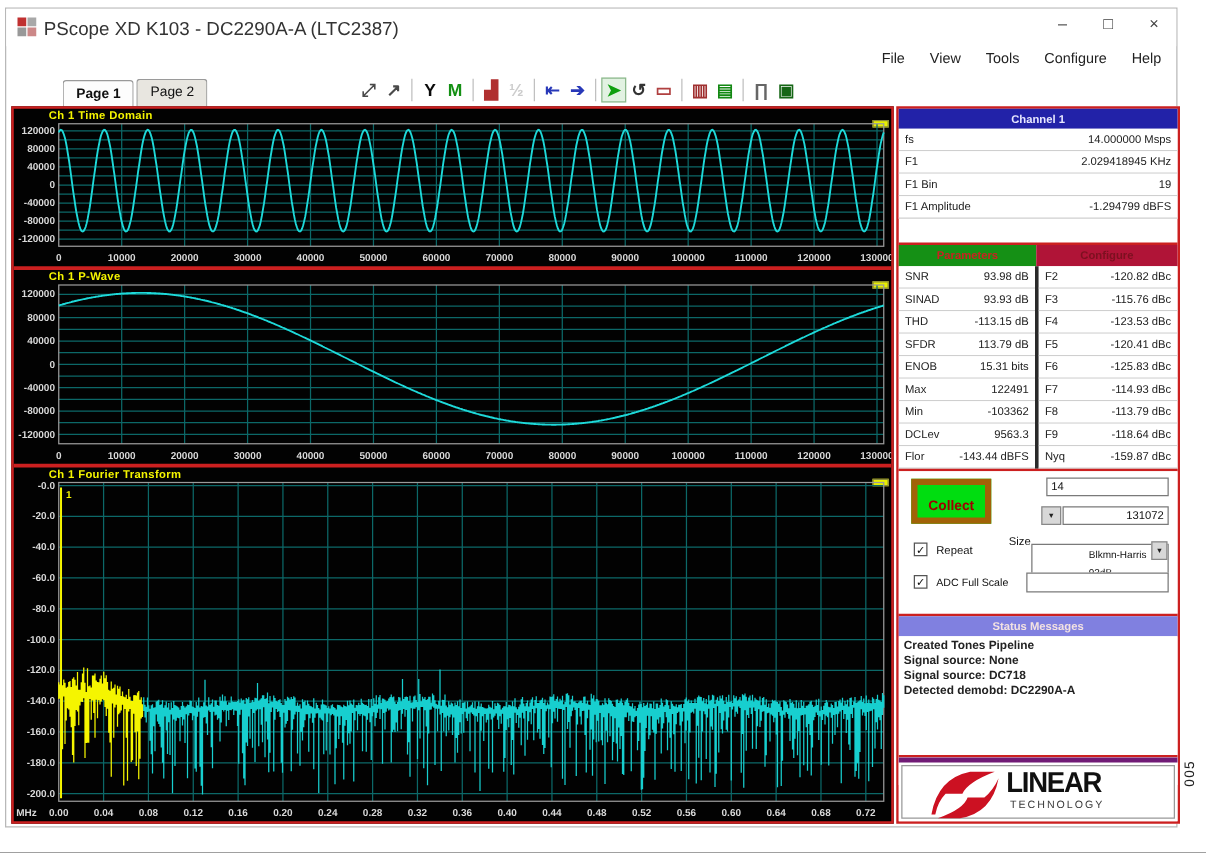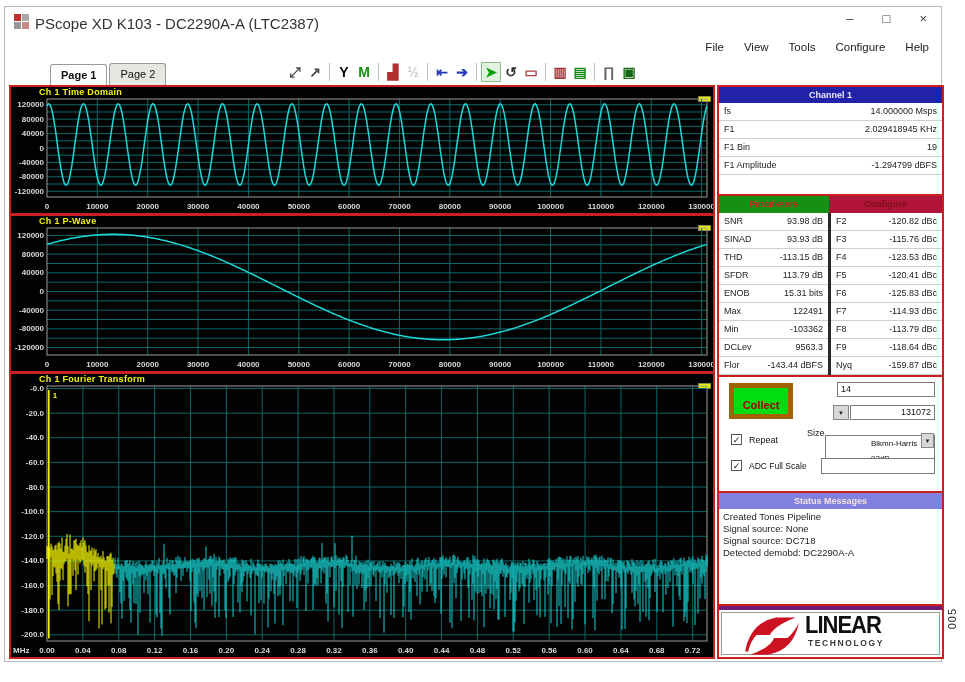--- a/index.html
+++ b/index.html
@@ -47,21 +47,21 @@
   .cb { position:absolute; width:11px; height:11px; background:#fff; border:1px solid #555; font-size:9px; line-height:10px; text-align:center; color:#111; }
   .clbl { position:absolute; font-size:9px; color:#111; }
 
   .statushdr { position:absolute; left:0; width:223px; height:16px; background:#8080e0; color:#f3e2e2; font-size:9px; font-weight:bold; text-align:center; line-height:16px; }
   .statusbox { position:absolute; left:0; width:223px; background:#fff; padding:2px 0 0 4px; }
   .sline { font-size:9.5px; line-height:12px; color:#222; }
 
   .logobox { position:absolute; left:0; top:519px; width:223px; height:51px; background:#fff; border-top:4px solid #701a75; }
   .logobox .inner { position:absolute; left:2px; top:2px; right:2px; bottom:2px; border:1px solid #999; }
   .brand1 { position:absolute; left:86px; top:3px; font-size:22px; font-weight:900; color:#101010; letter-spacing:-1px; transform:scaleY(1.05); }
-  .brand2 { position:absolute; left:89px; top:28px; font-size:8.5px; font-weight:bold; color:#3a3a3a; letter-spacing:1.6px; }
+  .brand2 { position:absolute; left:89px; top:28px; font-size:8.5px; font-weight:normal; color:#3a3a3a; letter-spacing:1.6px; }
   .fignum { position:absolute; left:946px; top:608px; font-size:11px; color:#222; writing-mode:vertical-rl; transform:rotate(180deg); letter-spacing:1px; }
 
   svg { position:absolute; left:0; top:0; }
 </style>
 </head>
 <body>
 
 <div class="page">
   <div class="window">
 
@@ -416,21 +416,21 @@
         <span class="clbl" style="left:30px; top:58px;">Repeat</span>
         <span class="fld" style="left:106px; top:58px; width:110px; height:27px; font-size:8px; line-height:15px;padding-left:45px;"><span>Blkmn-Harris 92dB</span></span>
         <span class="ddbtn" style="left:202px; top:56px; width:13px; height:15px; line-height:14px;">▼</span>
         <span class="cb" style="left:12px; top:83px;">✓</span>
         <span class="clbl" style="left:30px; top:84px; font-size:8.5px;">ADC Full Scale</span>
         <span class="fld" style="left:102px; top:81px; width:114px; height:16px;"></span>
       </div>
 
       <div class="rsep" style="top:404px;"></div>
       <div class="statushdr" style="top:406px;">Status Messages</div>
-      <div class="statusbox" style="top:422px; height:119px;">
+      <div class="statusbox" style="top:422px; height:119px;font-weight:bold;">
           <div class="sline">Created Tones Pipeline</div>
           <div class="sline">Signal source: None</div>
           <div class="sline">Signal source: DC718</div>
           <div class="sline">Detected demobd: DC2290A-A</div>
         </div>
       <div class="rsep" style="top:517px;"></div>
 
       <div class="logobox">
         <div class="inner"></div>
         <svg width="62" height="46" style="left:22px; top:2px;" viewBox="0 0 60 44">

